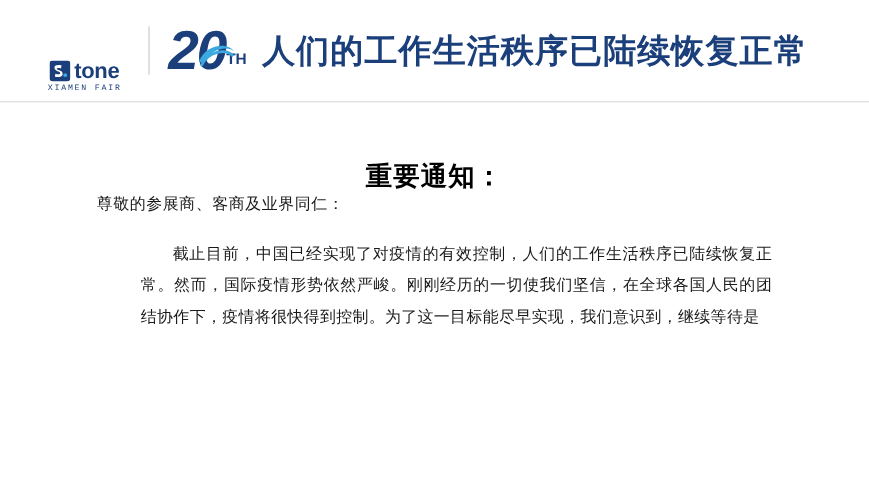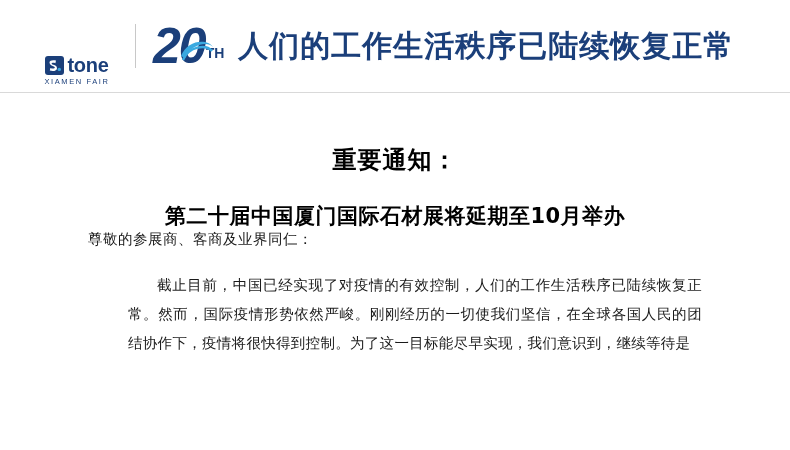--- a/index.html
+++ b/index.html
@@ -41,40 +41,40 @@
   
   .logo {
     display: flex;
     flex-direction: column;
     align-items: center;
     justify-content: center;
     width: 86px;
   }
   .logo-main {
     display: flex;
-    align-items: flex-end;
+    align-items: flex-start;
     gap: 3px;
     margin-top: 48px;
   }
   .logo-mark {
     width: 19px;
     height: 19px;
     position: relative;
   }
   .logo-mark svg { display: block; }
   .logo-word {
     font-family: "Liberation Sans", sans-serif;
     font-size: 20px;
     font-weight: bold;
     color: #1b3f7a;
     letter-spacing: -0.3px;
     line-height: 20px;
   }
   .logo-sub {
-    font-family: Liberation Sans, sans-serif;
+    font-family: Liberation Mono, monospace;
     font-size: 7.5px;
     color: #1b3f7a;
     letter-spacing: 1.6px;
     margin-top: 2px;
   }
   .logo-rule {
     width: 1px;
     height: 44px;
     background: #c8c8c8;
     margin: 0 17px 0 15px;
@@ -205,18 +205,17 @@
         <span class="anniv-th">TH</span>
       </div>
 
       <div class="banner-title">人们的工作生活秩序已陆续恢复正常</div>
     </div>
   </div>
   <div class="banner-divider"></div>
 
   <div class="doc">
     <div class="notice-title">重要通知：</div>
-    <div class="notice-subtitle">第二十届中国厦门国际石材展将延期至10月举办</div>
     <div class="salutation">尊敬的参展商、客商及业界同仁：</div>
     <div class="para">截止目前，中国已经实现了对疫情的有效控制，人们的工作生活秩序已陆续恢复正常。然而，国际疫情形势依然严峻。刚刚经历的一切使我们坚信，在全球各国人民的团结协作下，疫情将很快得到控制。为了这一目标能尽早实现，我们意识到，继续等待是</div>
   </div>
 
 </div>
 
 </body></html>

